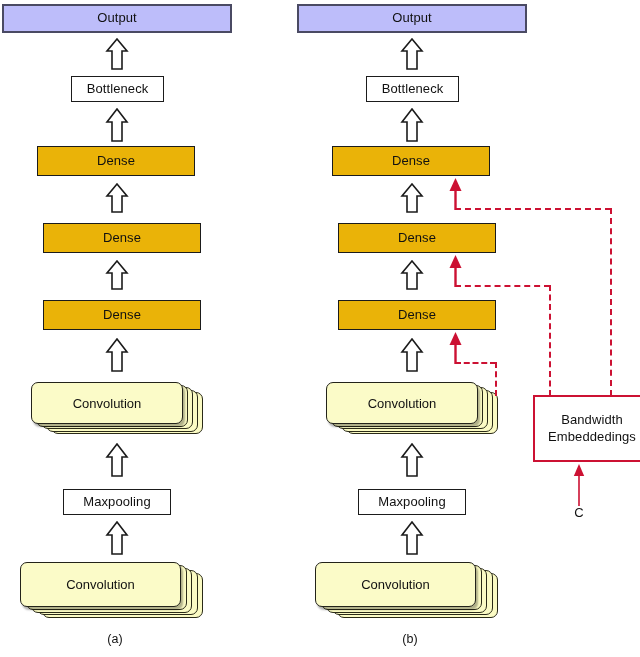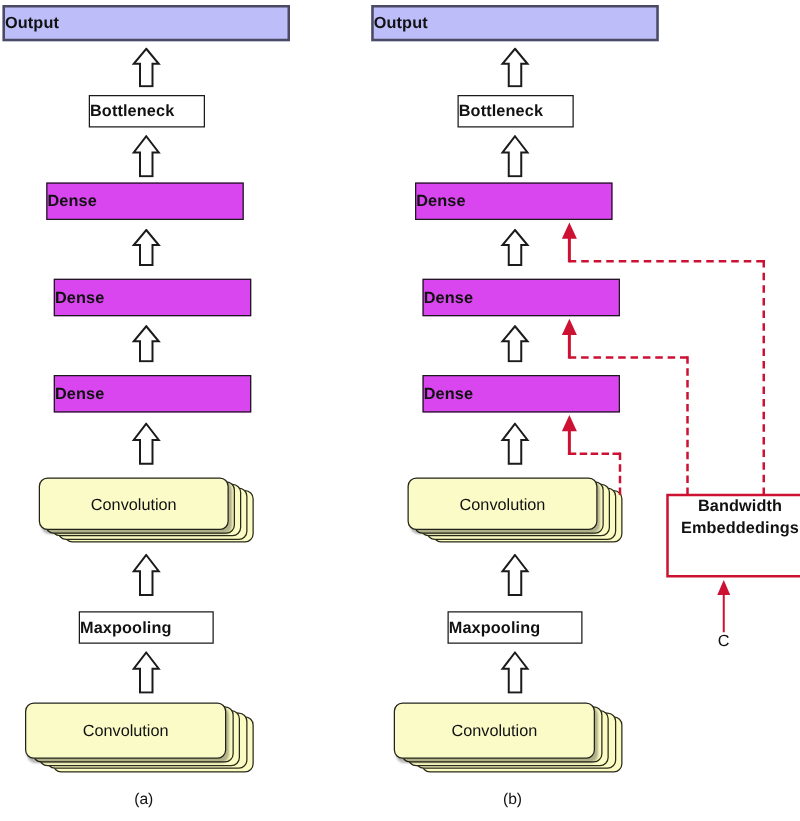--- a/index.html
+++ b/index.html
@@ -8,34 +8,33 @@
     font-family:"Liberation Sans","DejaVu Sans",sans-serif;
     color:#111111;
   }
   .panel{position:absolute;top:0;left:0;width:320px;height:657px;}
   #panel-a{left:0;}
   #panel-b{left:297px;width:343px;}
 
   
   .node{
     position:absolute;box-sizing:border-box;
-    display:flex;align-items:center;justify-content:flex-start;
+    display:flex;align-items:center;justify-content:center;
     font-size:13px;line-height:1.15;letter-spacing:.1px;
     white-space:nowrap;
-    font-weight:bold;
   }
 
   .node-output{
     background:#bdbdfa;border:2px solid #4a4a63;
   }
   .node-plain{
     background:#ffffff;border:1.6px solid #1b1b1b;
   }
   .node-dense{
-    background:#d946ef;border:1.6px solid #1b1b1b;
+    background:#eab308;border:1.6px solid #1b1b1b;
   }
 
   
   .conv-stack{position:absolute;text-align:center;}
   .conv-stack .sheet{
     position:absolute;box-sizing:border-box;
     background:#fbfbc4;border:1.4px solid #2a2a18;border-radius:7px;
   }
   .conv-stack .front{
     position:absolute;left:0;top:0;box-sizing:border-box;

